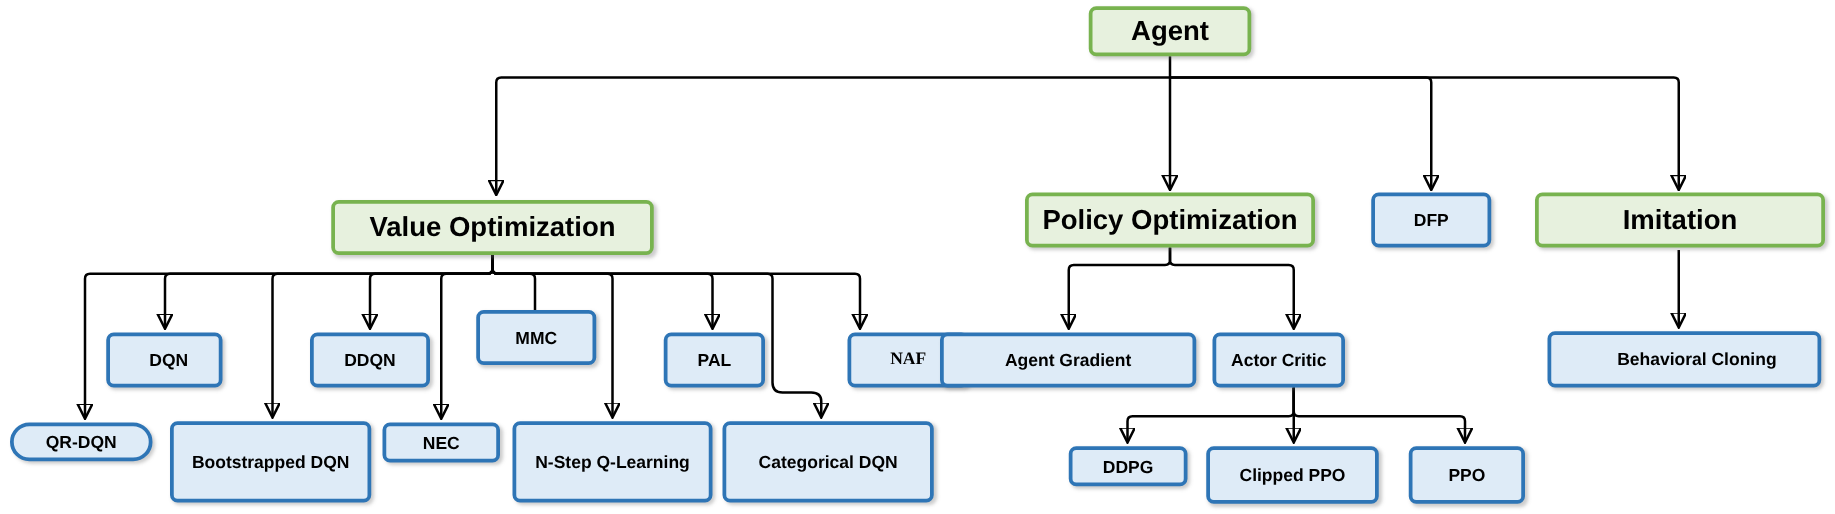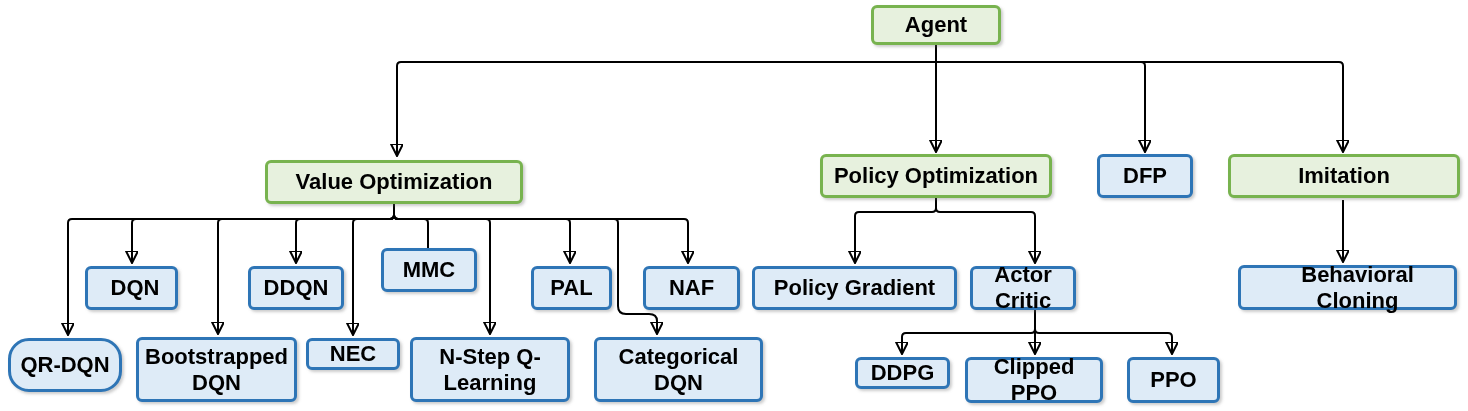--- a/index.html
+++ b/index.html
@@ -13,21 +13,21 @@
   #edges{position:absolute;left:0;top:0;width:1468px;height:411px;}
   #edges path{fill:none;stroke:var(--connector,#000);stroke-width:2px;}
   .node{
     position:absolute;
     display:flex;align-items:center;justify-content:center;
     text-align:center;
     box-sizing:border-box;
     border-radius:6px;
     font-weight:700;
     color:var(--text,#000);
-    font-size:22px;
+    font-size:14px;
     line-height:1.18;
     box-shadow:2px 2px 3px rgba(110,110,110,0.35);
     padding:2px 4px;
   }
   .node.category{
     background:var(--category-fill,#E7F1DE);
     border:3px solid var(--category-border,#78B34F);
     font-size:22px;
   }
   .node.algorithm{
@@ -37,29 +37,29 @@
   
   .n-agent{left:871px;top:5px;width:130px;height:40px;}
   .n-value_optimization{left:265px;top:160px;width:258px;height:44px;text-align:right;}
   .n-policy_optimization{left:820px;top:154px;width:232px;height:44px;}
   .n-dfp{left:1097px;top:154px;width:96px;height:44px;}
   .n-imitation{left:1228px;top:154px;width:232px;height:44px;}
   .n-dqn{left:85px;top:266px;width:93px;height:44px;padding-left:11px;}
   .n-ddqn{left:248px;top:266px;width:96px;height:44px;}
   .n-mmc{left:381px;top:248px;width:96px;height:44px;}
   .n-pal{left:531px;top:266px;width:81px;height:44px;}
-  .n-naf{left:643px;top:266px;width:97px;height:44px;}
+  .n-naf{left:678px;top:266px;width:97px;height:44px;font-family:Liberation Serif, serif;}
   .n-policy_gradient{left:752px;top:266px;width:205px;height:44px;}
   .n-actor_critic{left:970px;top:266px;width:106px;height:44px;}
   .n-behavioral_cloning{left:1238px;top:265px;width:219px;height:45px;padding-left:24px;}
-  .n-qr_dqn{left:8px;top:338px;width:114px;height:54px;border-radius:21px;}
+  .n-qr_dqn{left:8px;top:338px;width:114px;height:31px;border-radius:21px;}
   .n-bootstrapped_dqn{left:136px;top:337px;width:161px;height:65px;}
   .n-nec{left:306px;top:338px;width:94px;height:32px;}
   .n-n_step_q_learning{left:410px;top:337px;width:160px;height:65px;}
-  .n-categorical_dqn{left:578px;top:337px;width:169px;height:65px;margin-left:16px;}
+  .n-categorical_dqn{left:578px;top:337px;width:169px;height:65px;}
   .n-ddpg{left:855px;top:357px;width:95px;height:32px;}
   .n-clipped_ppo{left:965px;top:357px;width:138px;height:46px;}
   .n-ppo{left:1127px;top:357px;width:93px;height:46px;}
 </style>
 </head>
 <body>
 
 <div id="canvas">
 
   <svg id="edges" width="1468" height="411" viewBox="0 0 1468 411" xmlns="http://www.w3.org/2000/svg">
@@ -99,21 +99,21 @@
   <div class="node category n-value_optimization">Value Optimization</div>
   <div class="node category n-policy_optimization">Policy Optimization</div>
   <div class="node algorithm n-dfp">DFP</div>
   <div class="node category n-imitation">Imitation</div>
 
   <div class="node algorithm n-dqn">DQN</div>
   <div class="node algorithm n-ddqn">DDQN</div>
   <div class="node algorithm n-mmc">MMC</div>
   <div class="node algorithm n-pal">PAL</div>
   <div class="node algorithm n-naf">NAF</div>
-  <div class="node algorithm n-policy_gradient">Policy Gradient</div>
+  <div class="node algorithm n-policy_gradient">Agent Gradient</div>
   <div class="node algorithm n-actor_critic">Actor Critic</div>
   <div class="node algorithm n-behavioral_cloning">Behavioral Cloning</div>
 
   <div class="node algorithm n-qr_dqn">QR-DQN</div>
   <div class="node algorithm n-bootstrapped_dqn">Bootstrapped DQN</div>
   <div class="node algorithm n-nec">NEC</div>
   <div class="node algorithm n-n_step_q_learning">N-Step Q-Learning</div>
   <div class="node algorithm n-categorical_dqn">Categorical DQN</div>
 
   <div class="node algorithm n-ddpg">DDPG</div>

